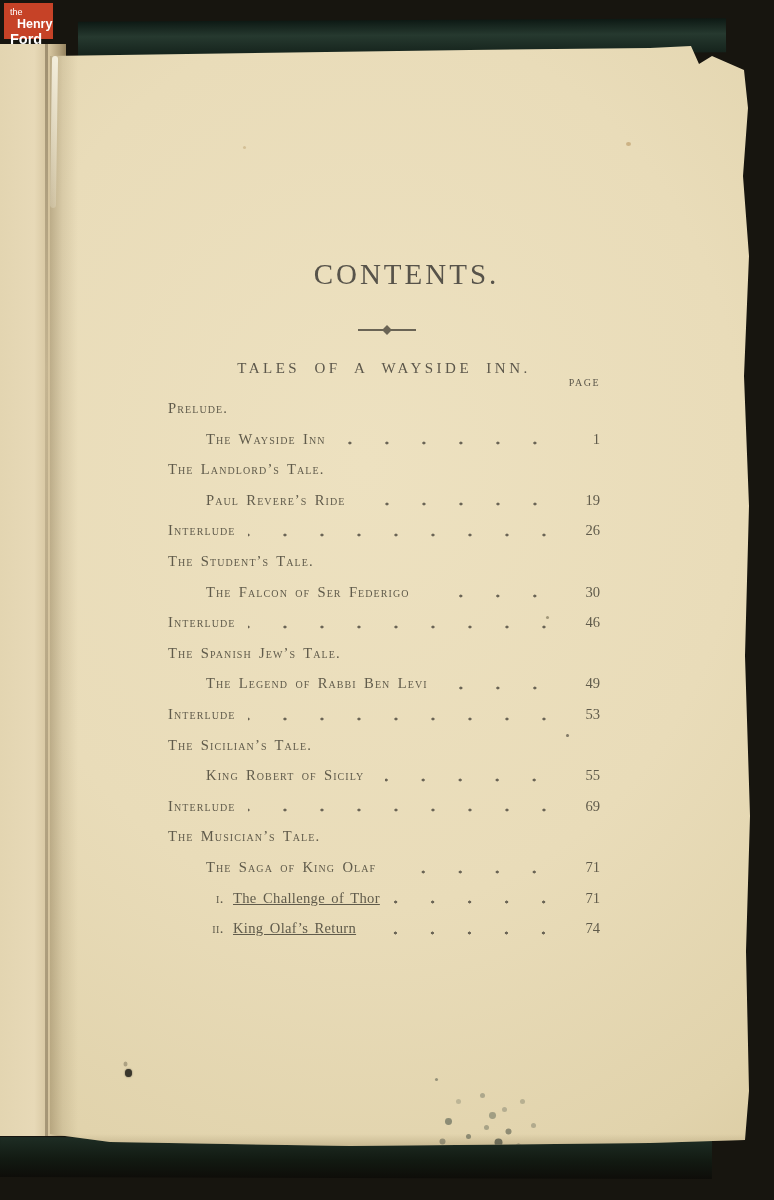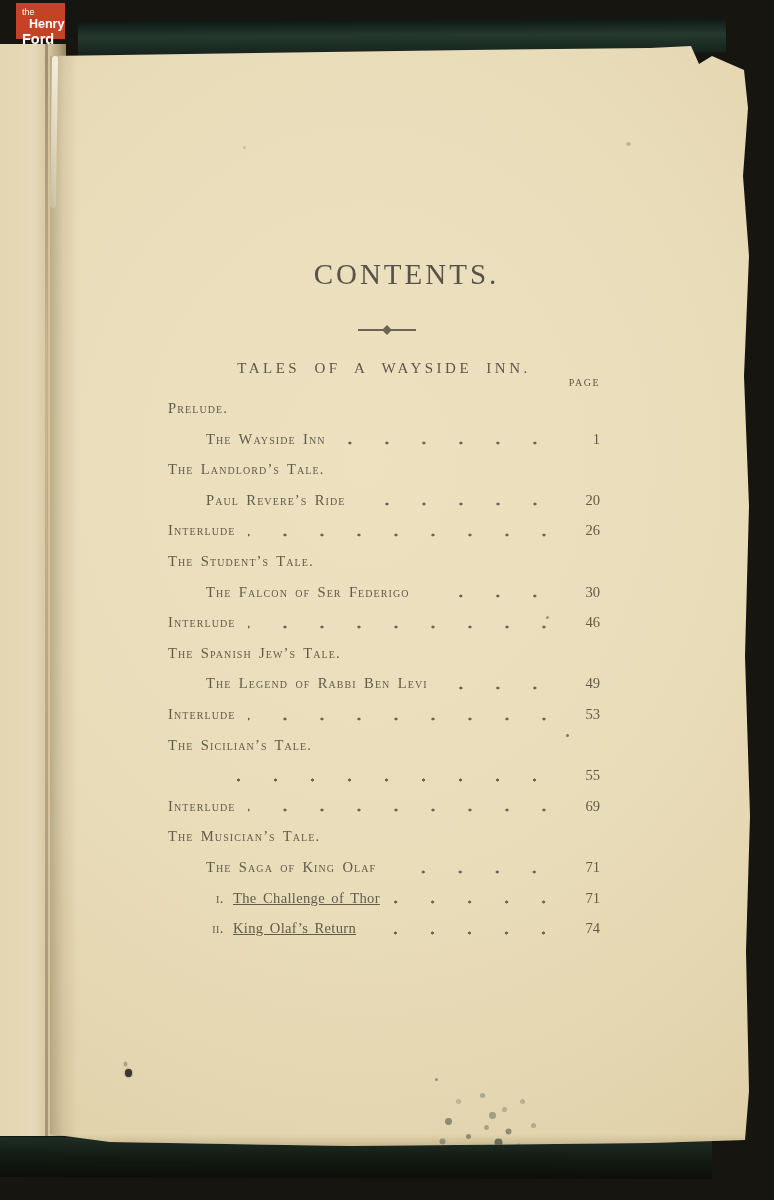--- a/index.html
+++ b/index.html
@@ -130,21 +130,21 @@
       12px 42px 0 2px rgba(70,80,70,.55), 32px 57px 0 1px rgba(60,70,60,.5),
       56px 36px 0 2px rgba(80,90,78,.45), 72px 52px 0 1.5px rgba(60,68,58,.5),
       46px 16px 0 1px rgba(90,98,85,.4), 86px 22px 0 1px rgba(100,105,90,.35),
       22px 22px 0 1px rgba(100,105,90,.3), 62px 63px 0 2.5px rgba(55,62,52,.65),
       36px 69px 0 2px rgba(50,56,48,.6), 82px 67px 0 1.5px rgba(60,66,56,.55),
       97px 46px 0 1px rgba(85,92,80,.35), 6px 62px 0 1.5px rgba(70,76,66,.45),
       50px 48px 0 1px rgba(80,88,75,.4), 68px 30px 0 1px rgba(95,100,88,.35);
   }
   
   .logo{
-    position:absolute;left:16px;top:3px;width:49px;height:36px;background:#c64227;
+    position:absolute;left:4px;top:3px;width:49px;height:36px;background:#c64227;
     color:#ffffff;font-family:"Liberation Sans",sans-serif;
   }
   .logo-the{position:absolute;left:6px;top:4px;font-size:9px;}
   .logo-henry{position:absolute;left:13px;top:14px;font-size:12.5px;font-weight:bold;}
   .logo-ford{position:absolute;left:6px;top:28px;font-size:14.5px;font-weight:bold;}
 </style>
 </head>
 <body>
 
 <div class="cover-top"></div>
@@ -177,21 +177,21 @@
           <span class="t">The Wayside Inn</span>
           <span class="leader"></span>
           <span class="pg">1</span>
         </div>
         <div class="row section">
           <span class="t">The Landlord’s Tale.</span>
         </div>
         <div class="row work">
           <span class="t">Paul Revere’s Ride</span>
           <span class="leader"></span>
-          <span class="pg">20</span>
+          <span class="pg">19</span>
         </div>
         <div class="row interlude">
           <span class="t">Interlude</span>
           <span class="leader"></span>
           <span class="pg">26</span>
         </div>
         <div class="row section">
           <span class="t">The Student’s Tale.</span>
         </div>
         <div class="row work">
@@ -214,20 +214,21 @@
         </div>
         <div class="row interlude">
           <span class="t">Interlude</span>
           <span class="leader"></span>
           <span class="pg">53</span>
         </div>
         <div class="row section">
           <span class="t">The Sicilian’s Tale.</span>
         </div>
         <div class="row work">
+          <span class="t">King Robert of Sicily</span>
           <span class="leader"></span>
           <span class="pg">55</span>
         </div>
         <div class="row interlude">
           <span class="t">Interlude</span>
           <span class="leader"></span>
           <span class="pg">69</span>
         </div>
         <div class="row section">
           <span class="t">The Musician’s Tale.</span>

